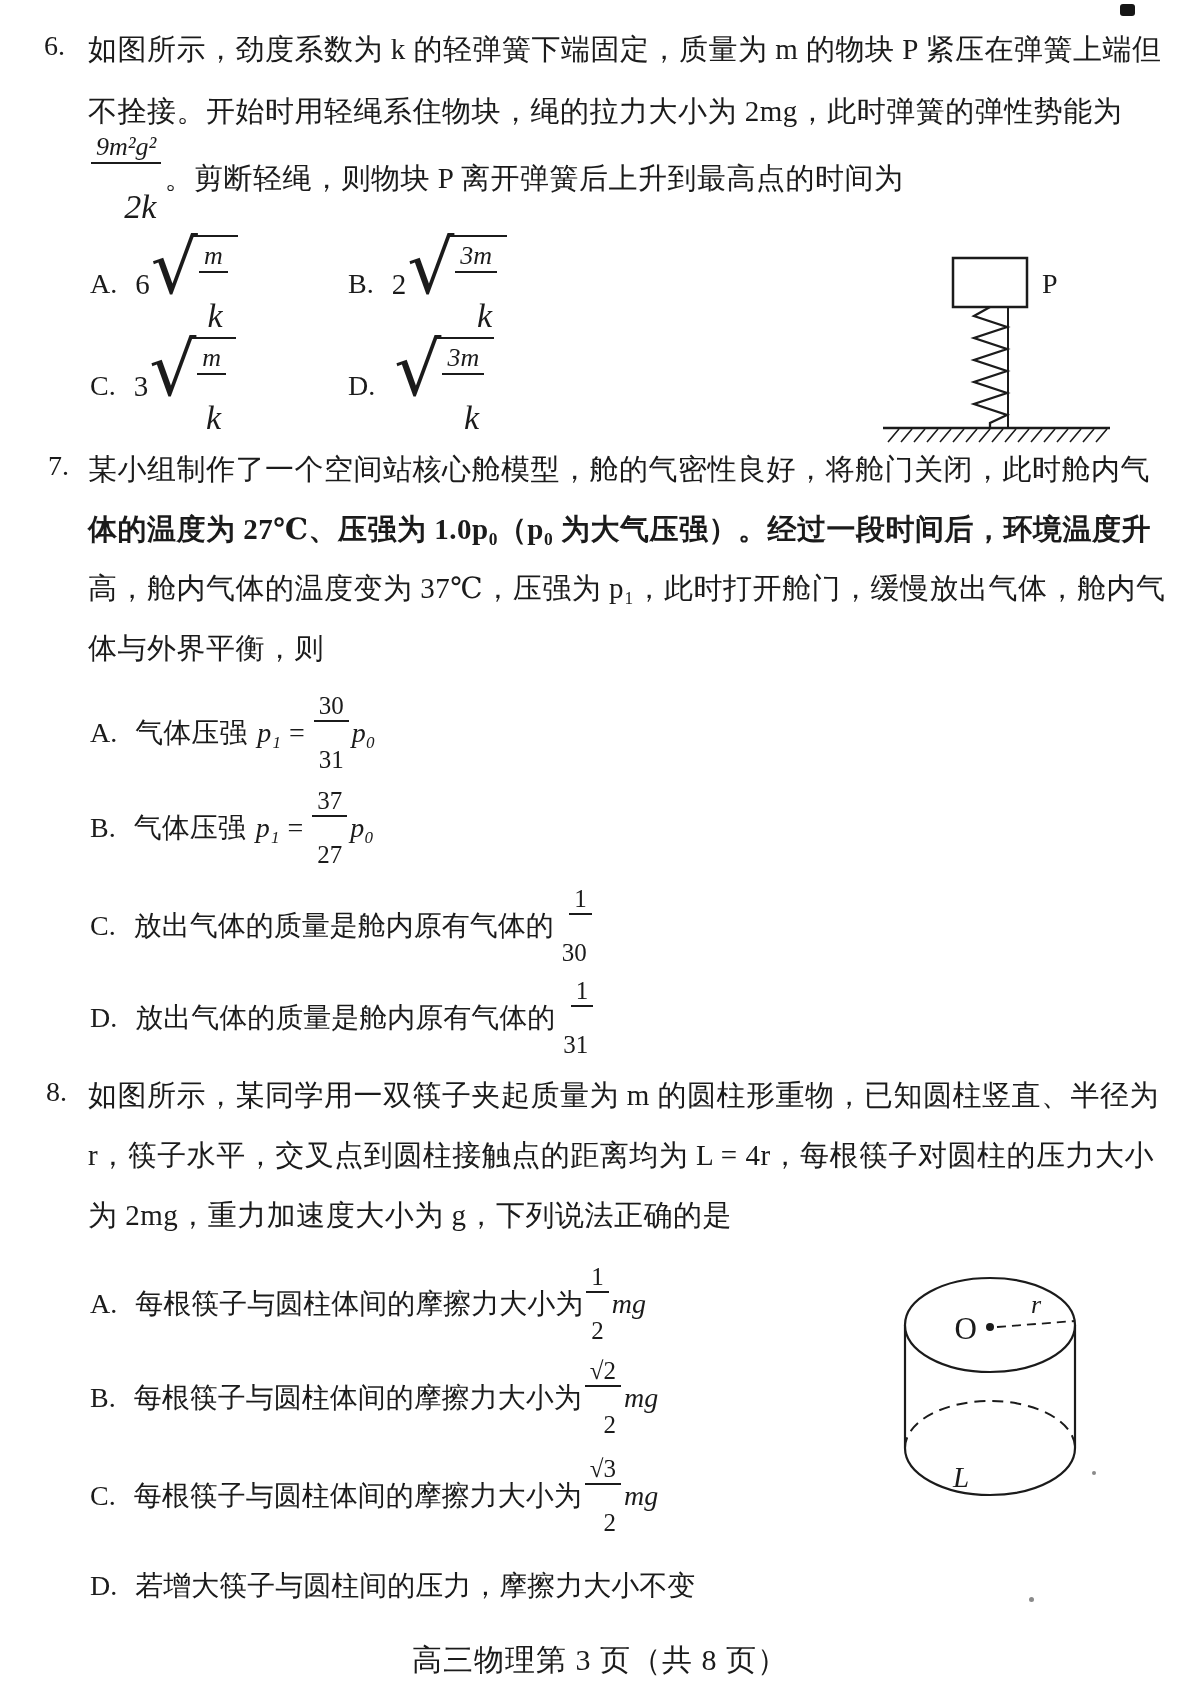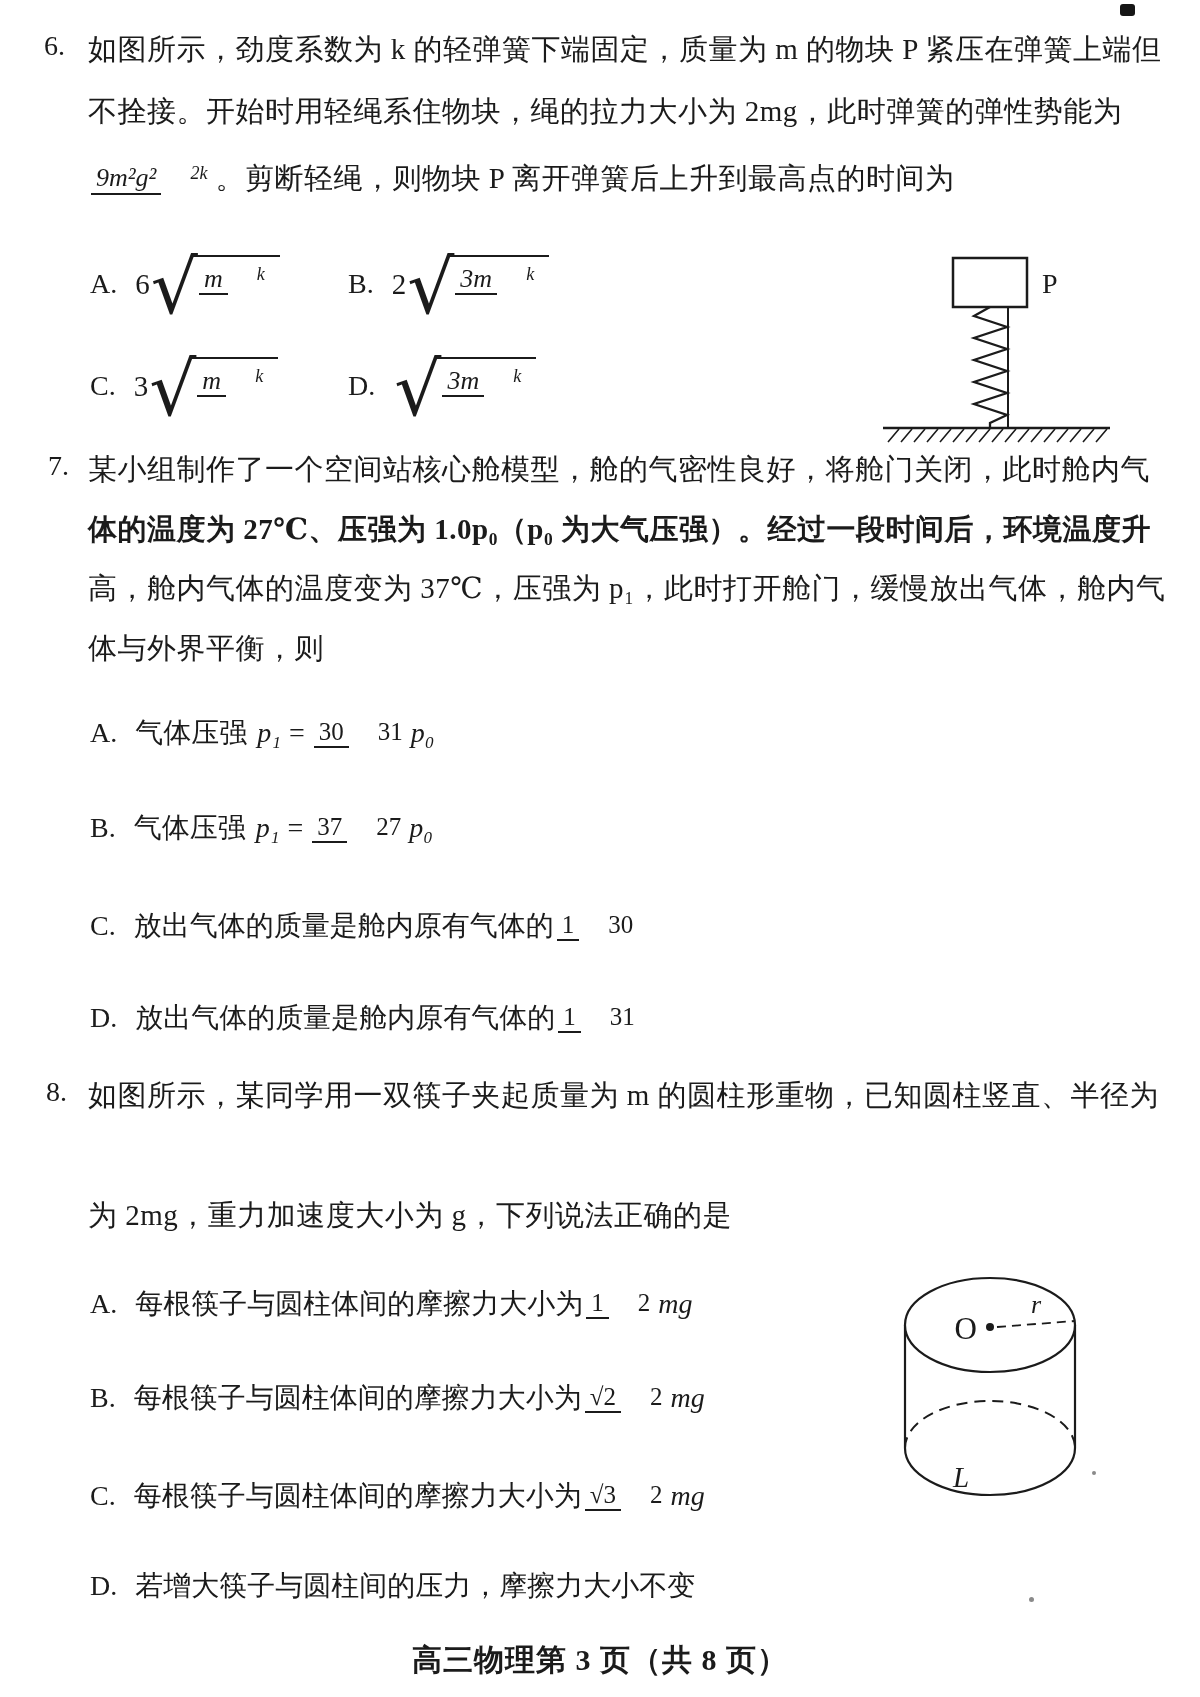--- a/index.html
+++ b/index.html
@@ -13,32 +13,32 @@
     font-family:"Liberation Serif","DejaVu Serif",serif;
     color:#1b1b1b;
   }
   .line{position:absolute;left:88px;font-size:29px;white-space:nowrap;letter-spacing:0.5px;}
   .qnum{position:absolute;font-size:28px;}
   .it{font-style:italic;}
   
   .opt{position:absolute;display:flex;align-items:center;font-size:28px;white-space:nowrap;}
   .opt-label{margin-right:18px;}
   
-  .frac{display:inline-flex;flex-direction:row;align-items:flex-start;vertical-align:middle;margin:0 3px;gap:24px;}
+  .frac{display:inline-flex;flex-direction:column;align-items:flex-end;vertical-align:middle;margin:0 3px;gap:24px;}
   .frac .fn{font-size:26px;line-height:1.12;padding:0 5px;border-bottom:2px solid #1b1b1b;text-align:center;}
-  .frac .fd{font-size:18px;line-height:1.12;padding:0 5px;text-align:center;}
+  .frac .fd{font-size:34px;line-height:1.12;padding:0 5px;text-align:center;}
   .frac.small .fn,.frac.small .fd{font-size:25px;}
   
   .coef{font-size:29px;margin-right:1px;}
   .sqrt{display:inline-flex;align-items:flex-start;}
   .rsign{font-family:"DejaVu Sans",sans-serif;font-size:74px;line-height:62px;margin-right:-7px;position:relative;top:3px;font-weight:400;}
   .rbody{border-top:2.5px solid #1b1b1b;padding:4px 10px 0 8px;margin-top:2px;}
   
   .frow{position:absolute;display:flex;align-items:center;font-size:29px;white-space:nowrap;}
-  .footer{position:absolute;left:0;width:100%;text-align:center;font-size:30px;letter-spacing:1px;font-weight:bold;}
+  .footer{position:absolute;left:0;width:100%;text-align:center;font-size:30px;letter-spacing:1px;}
   svg{position:absolute;overflow:visible;}
   svg text{font-family:"Liberation Serif","DejaVu Serif",serif;fill:#1b1b1b;}
   .artifact{position:absolute;background:#161616;}
   .speck{position:absolute;background:#8a8a8a;border-radius:50%;}
 </style>
 </head>
 <body>
 
 <div class="page">
 
@@ -155,20 +155,21 @@
     <span class="opt-label">D.</span>
     <span>放出气体的质量是舱内原有气体的</span>
     <span class="frac small">
       <span class="fn">1</span>
       <span class="fd">31</span>
     </span>
   </div>
 
   <div class="qnum" style="left:46px;top:1076px;">8.</div>
   <div class="line" style="top:1076px;">如图所示，某同学用一双筷子夹起质量为 m 的圆柱形重物，已知圆柱竖直、半径为</div>
+  <div class="line" style="top:1136px;">r，筷子水平，交叉点到圆柱接触点的距离均为 L = 4r，每根筷子对圆柱的压力大小</div>
   <div class="line" style="top:1196px;text-align:right;">为 2mg，重力加速度大小为 g，下列说法正确的是</div>
 
   <div class="opt" style="left:90px;top:1268px;height:72px;">
     <span class="opt-label">A.</span>
     <span>每根筷子与圆柱体间的摩擦力大小为</span>
     <span class="frac small">
       <span class="fn">1</span>
       <span class="fd">2</span>
     </span>
     <span class="it">mg</span>

